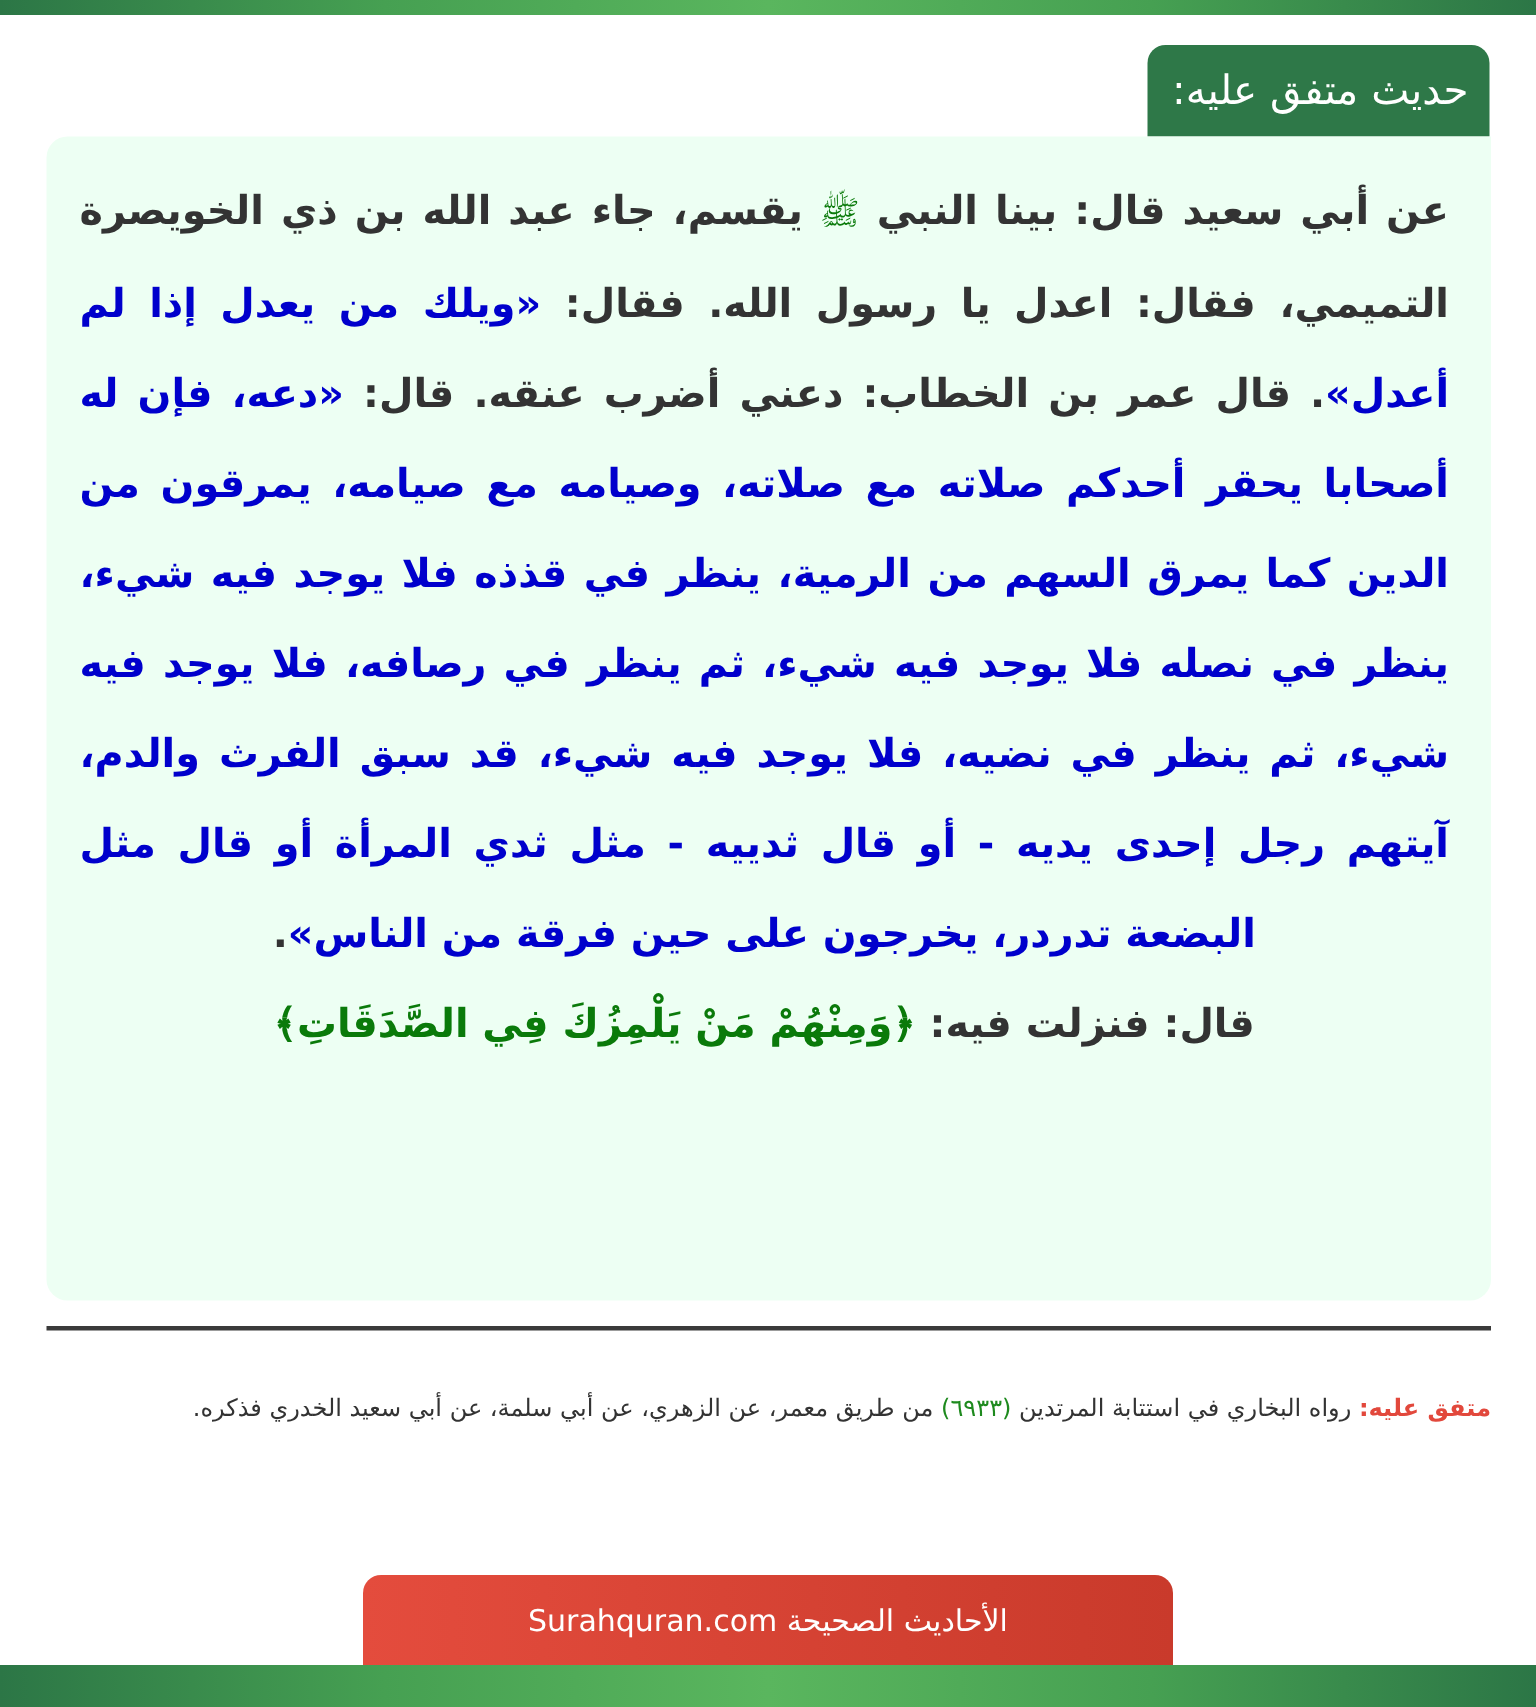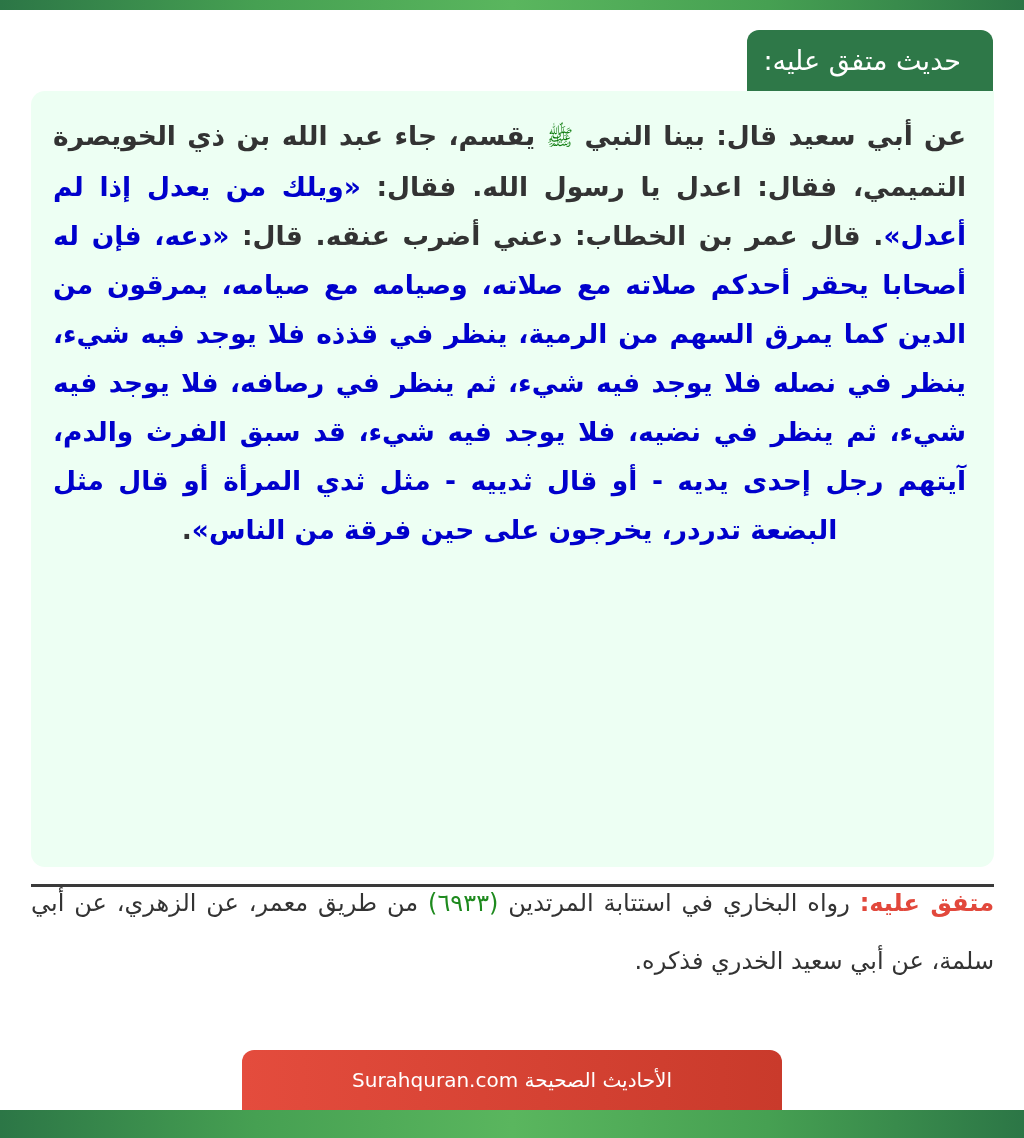--- a/index.html
+++ b/index.html
@@ -21,21 +21,21 @@
       background: linear-gradient(to right, #2c7646 0%, #46a052 25%, #5ab65e 50%, #46a052 75%, #2c7646 100%);
     }
     .top-bar { top: 0; height: 10px; }
     .bottom-bar { top: 1110px; height: 28px; }
 
     .title-tab {
       position: absolute;
       top: 30px;
       right: 31px;
       height: 61px;
-      padding: 0 32px 0 16px;
+      padding: 0 14px 0 16px;
       background: #2e7848;
       color: #ffffff;
       border-radius: 12px 12px 0 0;
       font-size: 27px;
       line-height: 61px;
       white-space: nowrap;
     }
 
     .hadith-box {
       position: absolute;
@@ -44,21 +44,21 @@
       width: 963px;
       height: 776px;
       background: #edfff3;
       border-radius: 14px 0 14px 14px;
       box-sizing: border-box;
       padding: 20px 28px 0 22px;
     }
     .hadith-text {
       font-size: 26.5px;
       font-weight: bold;
-      line-height: 49px;
+      line-height: 60px;
       color: #333333;
       text-align: justify;
       text-align-last: center;
       margin: 0;
     }
     .hadith-text p {
       margin: 0;
       text-align: justify;
       text-align-last: center;
     }
@@ -70,24 +70,24 @@
       position: absolute;
       top: 884px;
       left: 31px;
       width: 963px;
       height: 3px;
       background: #3a3a3a;
     }
 
     .takhrij {
       position: absolute;
-      top: 874px;
+      top: 910px;
       left: 31px;
       width: 963px;
-      font-size: 24px;
+      font-size: 16px;
       line-height: 58px;
       color: #333333;
       text-align: justify;
       text-align-last: right;
       margin: 0;
     }
     .takhrij-label {
       color: #e2483c;
       font-weight: bold;
     }
@@ -111,20 +111,21 @@
 </head>
 <body>
 
 <div class="top-bar"></div>
 
 <div class="title-tab">حديث متفق عليه:</div>
 
 <div class="hadith-box">
   <div class="hadith-text">
     <p><span>عن أبي سعيد قال: بينا النبي </span><span class="saw">ﷺ</span><span> يقسم، جاء عبد الله بن ذي الخويصرة التميمي، فقال: اعدل يا رسول الله. فقال: </span><span class="q">«ويلك من يعدل إذا لم أعدل»</span><span>. قال عمر بن الخطاب: دعني أضرب عنقه. قال: </span><span class="q">«دعه، فإن له أصحابا يحقر أحدكم صلاته مع صلاته، وصيامه مع صيامه، يمرقون من الدين كما يمرق السهم من الرمية، ينظر في قذذه فلا يوجد فيه شيء، ينظر في نصله فلا يوجد فيه شيء، ثم ينظر في رصافه، فلا يوجد فيه شيء، ثم ينظر في نضيه، فلا يوجد فيه شيء، قد سبق الفرث والدم، آيتهم رجل إحدى يديه - أو قال ثدييه - مثل ثدي المرأة أو قال مثل البضعة تدردر، يخرجون على حين فرقة من الناس»</span><span>.</span></p>
+    <p><span>قال: فنزلت فيه: </span><span class="ayah">﴿وَمِنْهُمْ مَنْ يَلْمِزُكَ فِي الصَّدَقَاتِ﴾</span></p>
   </div>
 </div>
 
 <div class="divider"></div>
 
 <p class="takhrij"><span class="takhrij-label">متفق عليه:</span><span> رواه البخاري في استتابة المرتدين </span><span class="takhrij-num">(٦٩٣٣)</span><span> من طريق معمر، عن الزهري، عن أبي سلمة، عن أبي سعيد الخدري فذكره.</span></p>
 
 <div class="brand-badge">الأحاديث الصحيحة Surahquran.com</div>
 
 <div class="bottom-bar"></div>

